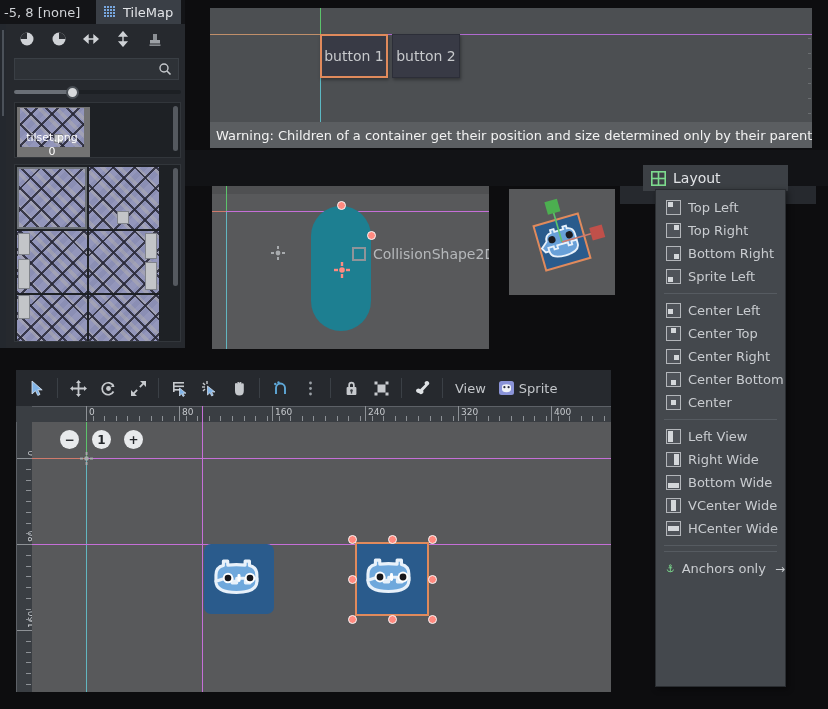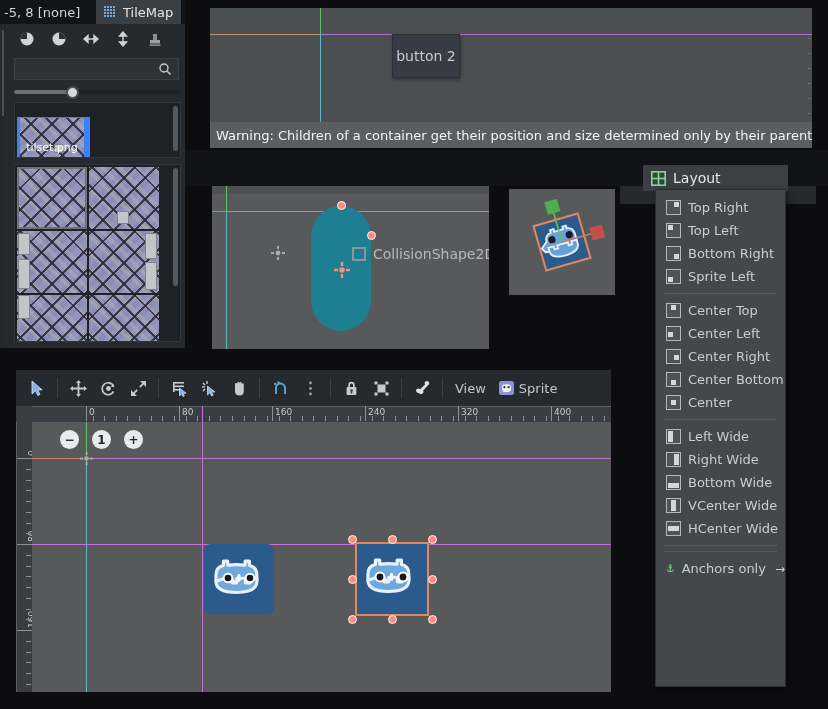--- a/index.html
+++ b/index.html
@@ -59,22 +59,22 @@
   #tm-slider .track { position:absolute; left:0; top:4px; width:167px; height:4px; background:#1d2024; border-radius:2px;}
   #tm-slider .fill { position:absolute; left:0; top:4px; width:58px; height:4px; background:#6b7077; border-radius:2px;}
   #tm-slider .knob { position:absolute; left:52px; top:0; width:13px; height:13px; border-radius:50%;
      background:#d7d9db; border:2px solid #4a4f55; }
 
   #tm-source-list {
     position: absolute; left: 8px; top: 78px; width: 167px; height: 56px;
     background: #1e2125; border: 1px solid #32363b; overflow:hidden;
   }
   #tm-source-item {
-    position:absolute; left:2px; top:14px; width:73px; height:52px;
-    background:#3b82f6;
+    position:absolute; left:2px; top:4px; width:73px; height:52px;
+    background:#737373;
   }
   #tm-source-item .name { position:absolute; left:0; bottom:15px; width:70px; text-align:center;
       color:#ffffff; font-size:11px; }
   #tm-source-item .idx { position:absolute; left:0; bottom:1px; width:70px; text-align:center;
       color:#ffffff; font-size:11px; }
   .vscroll { position:absolute; right:2px; top:3px; width:5px; border-radius:3px; background:#55595f; }
 
   #tm-tile-grid {
     position: absolute; left: 8px; top: 140px; width: 167px; height: 178px;
     background: #1e2125; border: 1px solid #32363b; overflow: hidden;
@@ -333,20 +333,23 @@
       </div>
     </div>
   </div>
 
   <div id="scene-top">
     <div class="guide-h-orange"></div>
     <div class="guide-h-purple"></div>
     <div class="guide-v-green"></div>
     <div class="guide-v-cyan"></div>
 
+    <div class="ui-button" id="btn1">
+      <span>button 1</span>
+    </div>
     <div class="ui-button" id="btn2">
       <span>button 2</span>
     </div>
 
     <div class="right-ticks">
         <i></i>
         <i></i>
         <i></i>
         <i></i>
         <i></i>
@@ -682,59 +685,59 @@
       <line x1="7.5" y1="1" x2="7.5" y2="14" stroke="#7ddc8e" stroke-width="1.6"></line>
       <line x1="1" y1="7.5" x2="14" y2="7.5" stroke="#7ddc8e" stroke-width="1.6"></line>
     </svg>
     <span class="lbl">Layout</span>
   </div>
 
   <div id="layout-menu">
 
     <div class="lm-item">
       <span class="anchor-ico">
+          <i style="left:1px;top:1px;width:5px;height:5px;"></i>
+        </span>
+      <span>Top Left</span>
+    </div>
+    <div class="lm-item">
+      <span class="anchor-ico">
           <i style="right:1px;top:1px;width:5px;height:5px;"></i>
         </span>
       <span>Top Right</span>
     </div>
     <div class="lm-item">
       <span class="anchor-ico">
-          <i style="left:1px;top:1px;width:5px;height:5px;"></i>
-        </span>
-      <span>Top Left</span>
-    </div>
-    <div class="lm-item">
-      <span class="anchor-ico">
           <i style="right:1px;bottom:1px;width:5px;height:5px;"></i>
         </span>
       <span>Bottom Right</span>
     </div>
     <div class="lm-item">
       <span class="anchor-ico">
           <i style="left:1px;bottom:1px;width:5px;height:5px;"></i>
         </span>
       <span>Sprite Left</span>
     </div>
 
     <div class="lm-sep"></div>
 
     <div class="lm-item">
       <span class="anchor-ico">
+          <i style="left:1px;top:5px;width:5px;height:5px;"></i>
+        </span>
+      <span>Center Left</span>
+    </div>
+    <div class="lm-item">
+      <span class="anchor-ico">
           <i style="left:4px;top:1px;width:5px;height:5px;"></i>
         </span>
       <span>Center Top</span>
     </div>
     <div class="lm-item">
       <span class="anchor-ico">
-          <i style="left:1px;top:5px;width:5px;height:5px;"></i>
-        </span>
-      <span>Center Left</span>
-    </div>
-    <div class="lm-item">
-      <span class="anchor-ico">
           <i style="right:1px;top:5px;width:5px;height:5px;"></i>
         </span>
       <span>Center Right</span>
     </div>
     <div class="lm-item">
       <span class="anchor-ico">
           <i style="left:4px;bottom:1px;width:5px;height:5px;"></i>
         </span>
       <span>Center Bottom</span>
     </div>
@@ -744,21 +747,21 @@
         </span>
       <span>Center</span>
     </div>
 
     <div class="lm-sep"></div>
 
     <div class="lm-item">
       <span class="anchor-ico">
           <i style="left:1px;top:1px;width:5px;bottom:1px;"></i>
         </span>
-      <span>Left Wide</span>
+      <span>Left View</span>
     </div>
     <div class="lm-item">
       <span class="anchor-ico">
           <i style="right:1px;top:1px;width:5px;bottom:1px;"></i>
         </span>
       <span>Right Wide</span>
     </div>
     <div class="lm-item">
       <span class="anchor-ico">
           <i style="left:1px;bottom:1px;right:1px;height:5px;"></i>

